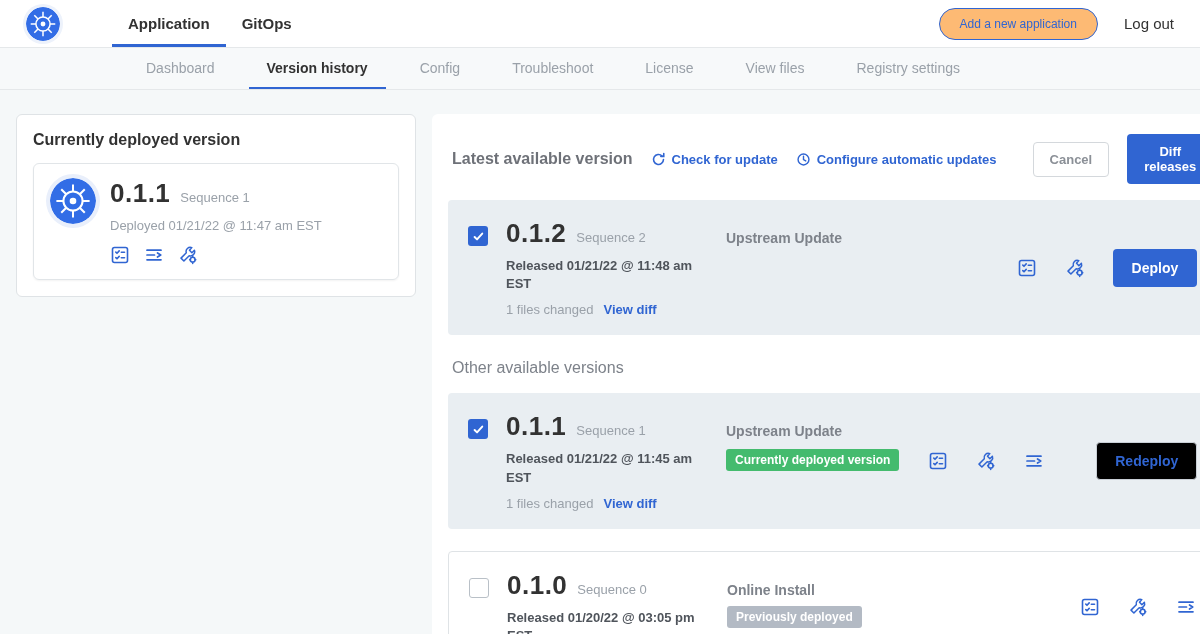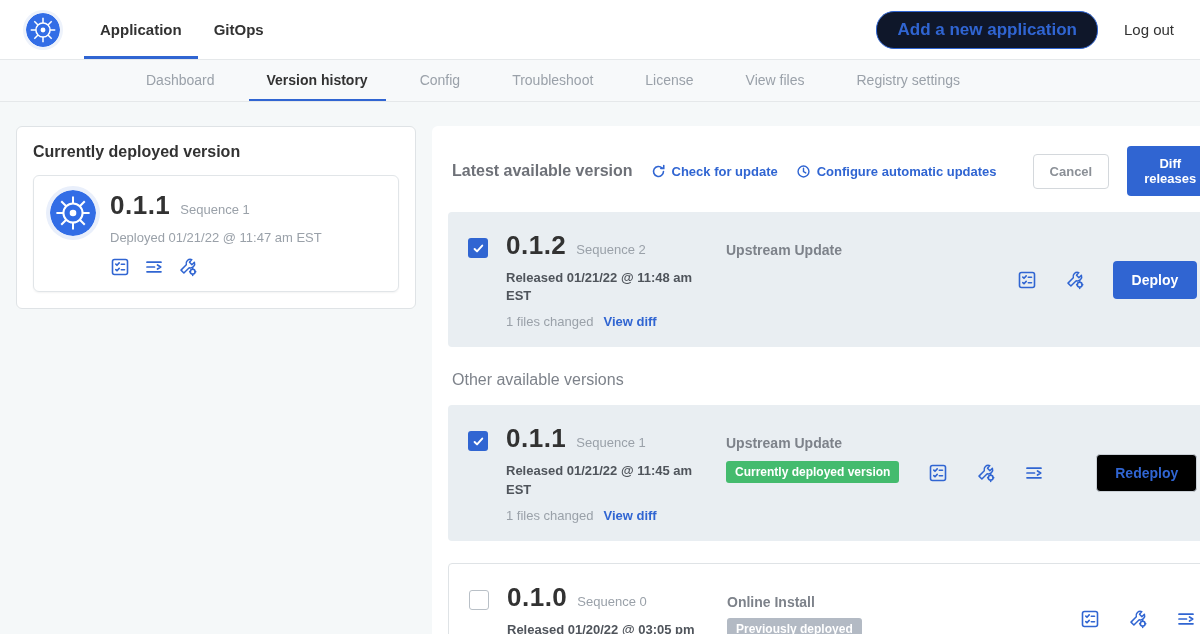--- a/index.html
+++ b/index.html
@@ -4,28 +4,28 @@
 <style>
   * { margin:0; padding:0; box-sizing:border-box; }
   :root { --accent:#3065d2; --badge-green:#44bb6e; --badge-gray:#b3bac4; }
   html,body { width:1200px; height:634px; overflow:hidden; }
   body {
     font-family:"Liberation Sans","DejaVu Sans",sans-serif;
     background:#f5f8f9; color:#323232; font-size:14px;
   }
 
   
-  .topnav { height:60px; background:#fff; display:flex; align-items:stretch; padding:0 26px; border-bottom:1px solid #e5e8ea; }
+  .topnav { height:48px; background:#fff; display:flex; align-items:stretch; padding:0 26px; border-bottom:1px solid #e5e8ea;gap:28px; }
   .logo-wrap { display:flex; align-items:center; }
   .logo { width:34px; height:34px; border-radius:50%; box-shadow:0 0 0 3px #edf2fb; }
   .topnav-tabs { display:flex; margin-left:24px; }
   .topnav-tab { display:flex; align-items:center; padding:0 16px; font-size:15px; font-weight:700; color:#323232; cursor:pointer; border-bottom:3px solid transparent; padding-top:3px; }
   .topnav-tab.active { border-bottom-color:var(--accent); }
   .topnav-right { margin-left:auto; display:flex; align-items:center; gap:26px; }
-  .pill-btn { border:1px solid var(--accent); color:var(--accent); background:#0f172a; border-radius:18px; padding:8px 20px; font-size:17px; font-weight:700; cursor:pointer; font-family:inherit; }
+  .pill-btn { border:1px solid var(--accent); color:var(--accent); background:#fdba74; border-radius:18px; padding:8px 20px; font-size:12px; font-weight:400; cursor:pointer; font-family:inherit; }
   .logout { font-size:15px; cursor:pointer; }
 
   
   .subnav { height:42px; background:#f7f9fa; border-bottom:1px solid #e5e8ea; display:flex; align-items:stretch; padding-left:128px; gap:16px; }
   .subnav-item { display:flex; align-items:center; padding:0 18px; font-size:14px; color:#9aa1a9; cursor:pointer; border-bottom:2px solid transparent; }
   .subnav-item.active { color:#323232; font-weight:700; border-bottom-color:var(--accent); }
 
   
   .content { display:flex; align-items:flex-start; gap:16px; padding:24px 32px 16px 16px; }
   .card { background:#fff; border:1px solid #dfe3e6; border-radius:6px; }

